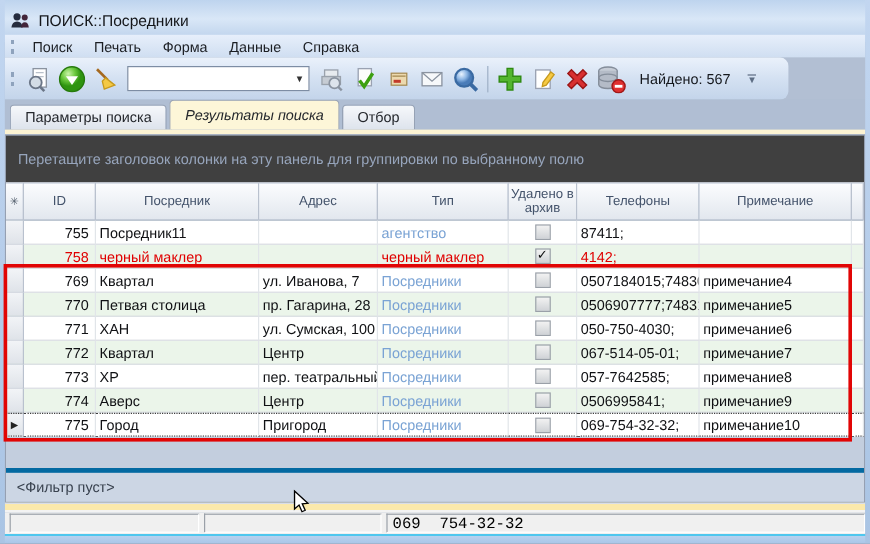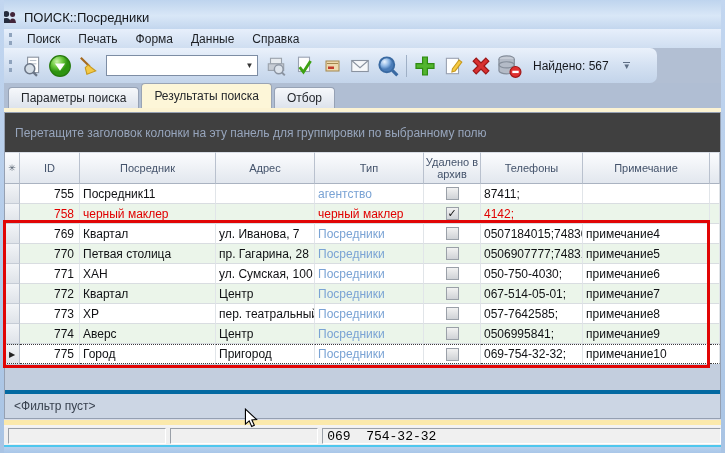--- a/index.html
+++ b/index.html
@@ -7,21 +7,21 @@
   .window{position:relative;width:725px;height:453px;overflow:hidden;
     font-family:"Liberation Sans", sans-serif;background:#b2bfd3;}
   
   .side-l,.side-r{position:absolute;top:0;bottom:0;width:4px;
     background:linear-gradient(180deg,#c2d6f0,#a9c4e4);z-index:40;}
   .side-l{left:0;} .side-r{right:0;}
 
   
   .titlebar{position:absolute;left:0;top:0;width:725px;height:35px;
     background:linear-gradient(180deg,#bed4ee 0%,#d9e7f7 45%,#b9cfea 100%);
-    display:flex;align-items:center;padding-left:0;}
+    display:flex;align-items:center;padding-left:8px;}
   .title-text{font-size:13px;color:#14161a;margin-left:6px;}
 
   
   .menubar{position:absolute;left:4px;top:29px;width:717px;height:19px;
     background:linear-gradient(180deg,#e7effb,#cfdef1);display:flex;align-items:center;}
   .grip{width:3px;height:12px;margin:0 6px 0 5px;border-left:3px dotted #8fa3bd;}
   .menu-item{font-size:12px;color:#1c1f24;padding:2px 9px;cursor:default;}
 
   
   .toolbar-row{position:absolute;left:4px;top:48px;width:717px;height:35px;background:#b2bfd3;}
@@ -36,21 +36,21 @@
   .found{font-size:12px;color:#15181d;margin:0 8px 0 10px;white-space:nowrap;}
   .overflow{margin-left:2px;width:16px;height:22px;display:flex;flex-direction:column;align-items:center;justify-content:center;color:#5a6activenum77;}
   .overflow .bar{width:7px;height:1px;background:#5d6d84;margin-bottom:1px;}
   .overflow .chev{font-size:8px;color:#5d6d84;line-height:5px;}
 
   
   .tabstrip{position:absolute;left:4px;top:83px;width:717px;height:25px;display:flex;align-items:flex-end;padding-left:4px;background:#b0bed3;}
   .tab{font-size:12px;color:#24272c;padding:0 12px;height:21px;line-height:21px;margin-right:2px;
     background:linear-gradient(180deg,#f6f8fb,#dde3ec);border:1px solid #96a2b5;border-bottom:none;
     border-radius:4px 4px 0 0;}
-  .tab.active{background:var(--active-tab,#fdf6d8);height:25px;line-height:25px;border-color:#9aa4b4;z-index:2;}
+  .tab.active{background:var(--active-tab,#fdf6d8);height:25px;line-height:25px;border-color:#9aa4b4;z-index:2;font-style:italic;}
   .cream-strip{position:absolute;left:4px;top:108px;width:717px;height:4px;background:#fcf3d3;}
 
   
   .gridbox{position:absolute;left:4px;top:112px;width:717px;height:307px;border:1px solid #95a0b2;background:#c3cede;}
   .group-panel{position:absolute;left:0;top:0;width:715px;height:39px;background:#404040;
     display:flex;align-items:center;padding-left:10px;font-size:12px;color:#97a5bc;}
   .ghead{position:absolute;left:0;top:39px;width:715px;height:32px;display:grid;
     grid-template-columns:15px 60px 136px 99px 109px 57px 102px 127px 10px;}
   .hcell{background:linear-gradient(180deg,#fbfcfe,#e2e7ee);border-right:1px solid #b9c1ce;border-bottom:1px solid #aab3c1;border-top:1px solid #d9dee6;
     font-size:11px;color:#44536b;display:flex;align-items:center;justify-content:center;text-align:center;line-height:12px;padding:1px;}

